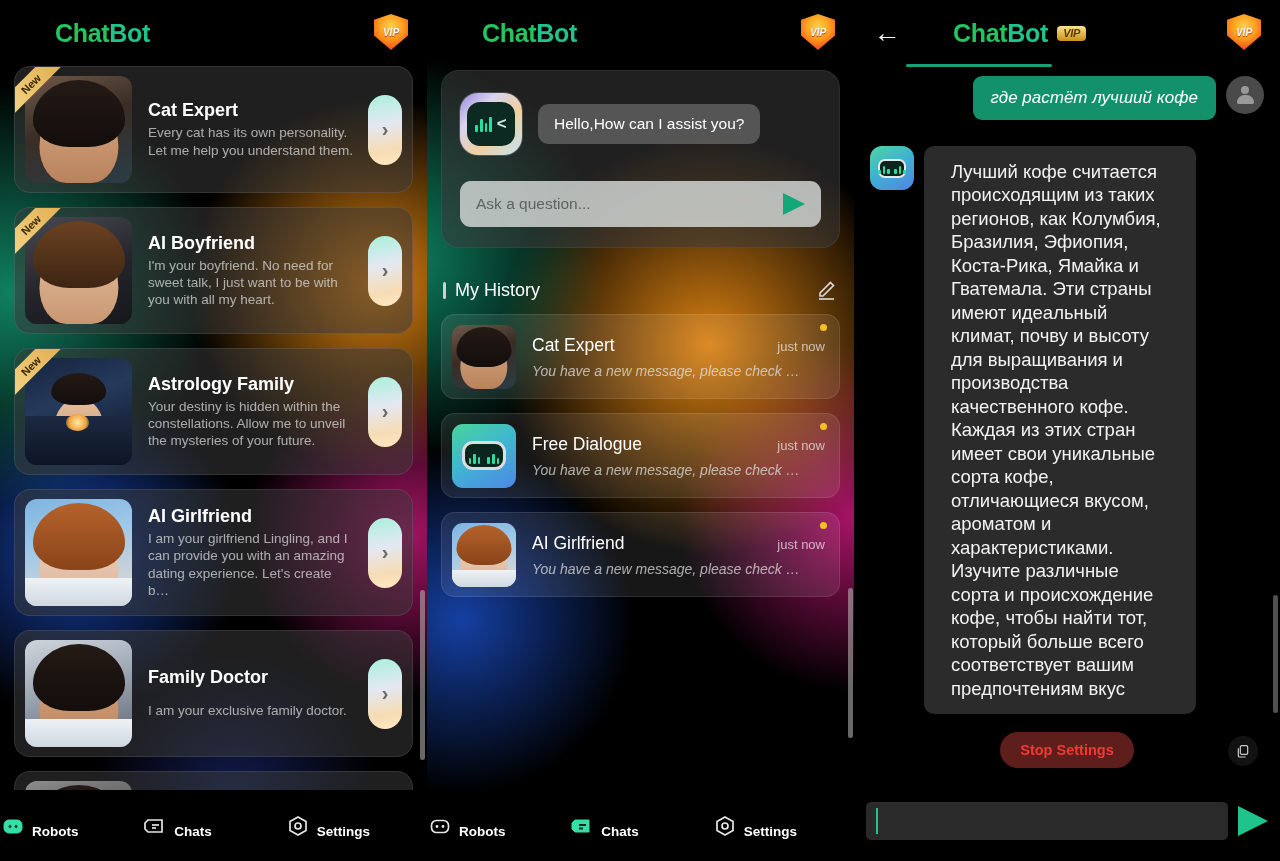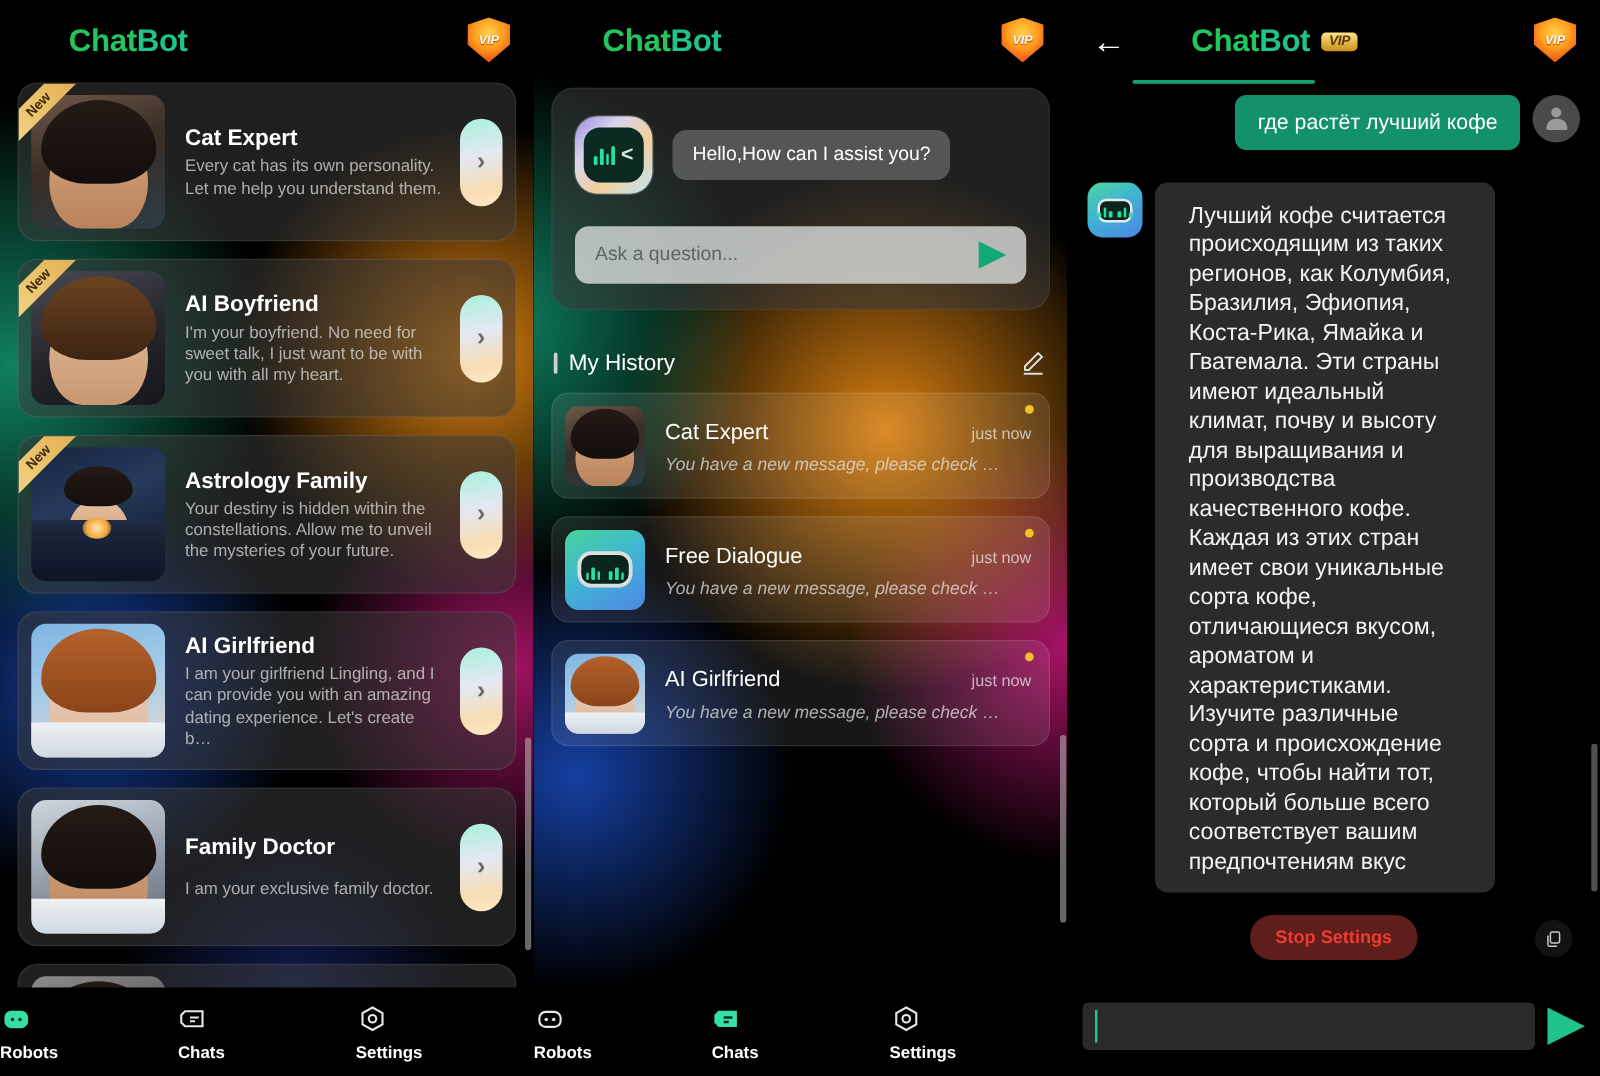--- a/index.html
+++ b/index.html
@@ -206,21 +206,21 @@
     display: flex; align-items: center; justify-content: center;
   }
   .bot-sq .core {
     width: 68%; height: 44%; border-radius: 11px; background: #0b241d;
     border: 3px solid rgba(255,255,255,.85);
     display: flex; align-items: center; justify-content: center; gap: 7px;
   }
 
   
   .chat-scroll { position: relative; z-index: 4; padding: 10px 16px 0; height: 712px; }
-  .msg-user { display: flex; justify-content: flex-end; align-items: flex-start; gap: 10px; margin-bottom: 26px; }
+  .msg-user { display: flex; justify-content: flex-end; align-items: flex-start; gap: 10px; margin-bottom: 26px; font-style: italic; }
   .bubble-user {
     background: #12916a; color: #fff; border-radius: 9px;
     padding: 12px 18px; font-size: 17px; max-width: 290px;
   }
   .avatar-user {
     width: 38px; height: 38px; flex: 0 0 38px; border-radius: 50%;
     background: #4a4a4a; display: flex; align-items: center; justify-content: center;
   }
   .avatar-user .person { width: 19px; height: 19px; position: relative; }
   .avatar-user .person::before {
@@ -271,21 +271,21 @@
   .compose-send {
     width: 0; height: 0; border-left: 30px solid #1fc48c;
     border-top: 15px solid transparent; border-bottom: 15px solid transparent;
   }
 
   
   .navbar {
     position: absolute; bottom: 0; left: 0; right: 0; height: 71px; z-index: 8;
     background: #000; display: flex; align-items: center;
   }
-  .nav-item { flex: 1; display: flex; flex-direction: column; align-items: flex-start; gap: 6px; }
+  .nav-item { flex: 1; display: flex; align-items: flex-end; gap: 6px; }
   .nav-label { font-size: 13.5px; font-weight: bold; color: #fff; }
   .nav-icon { width: 26px; height: 26px; display: flex; align-items: center; justify-content: center; }
   .nav-item.active .nav-icon svg { fill: #35dfa6; stroke: #35dfa6; }
 
   
   .vscroll {
     position: absolute; width: 5px; border-radius: 3px;
     background: rgba(190,190,190,.55); z-index: 9;
   }
 </style>

